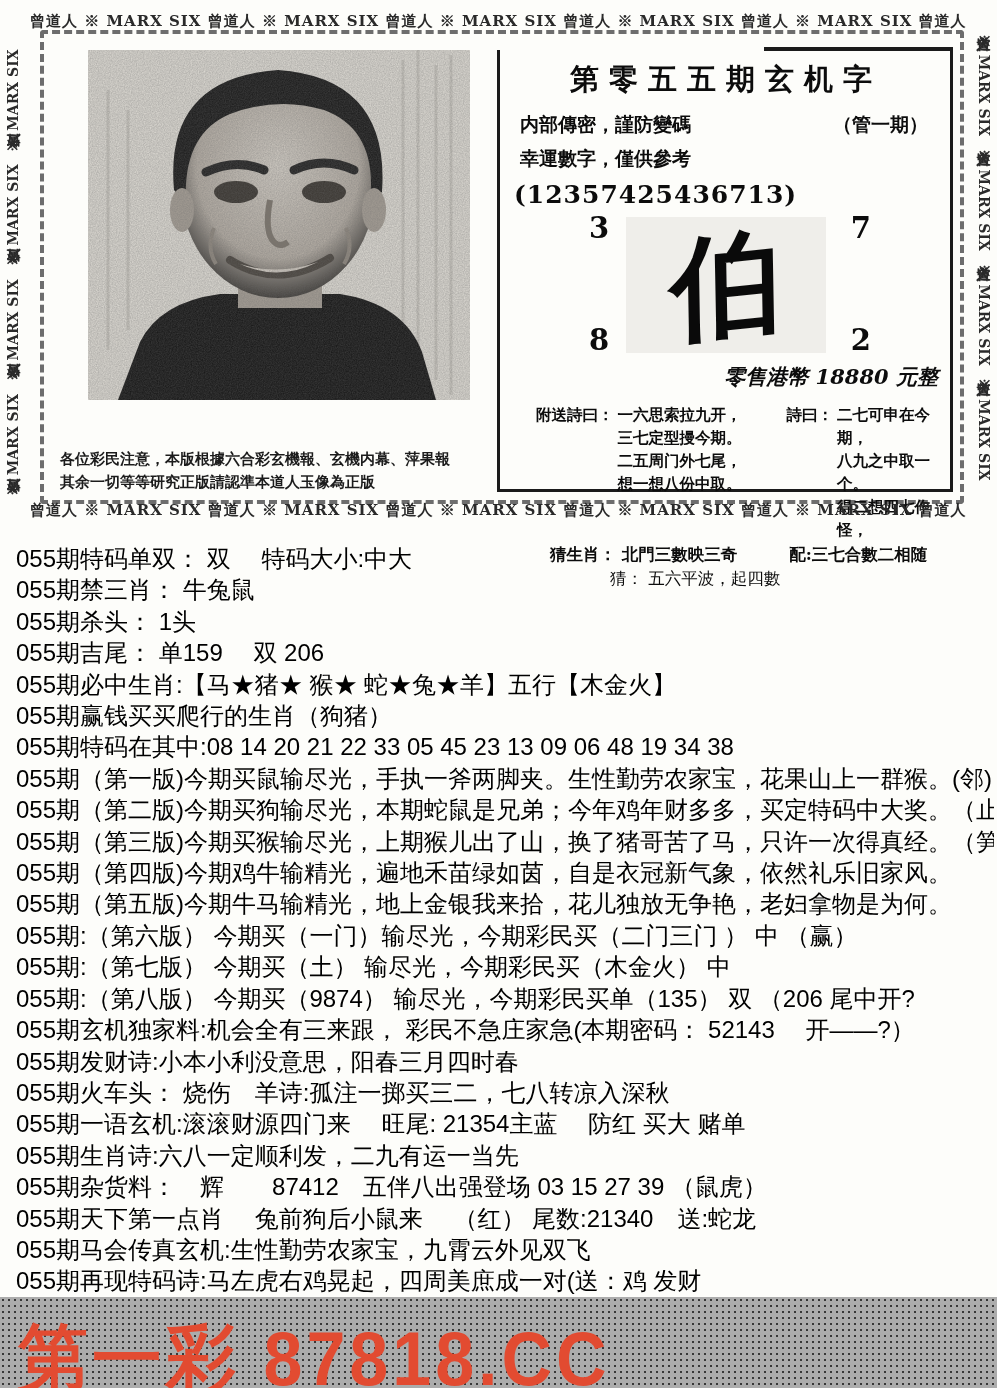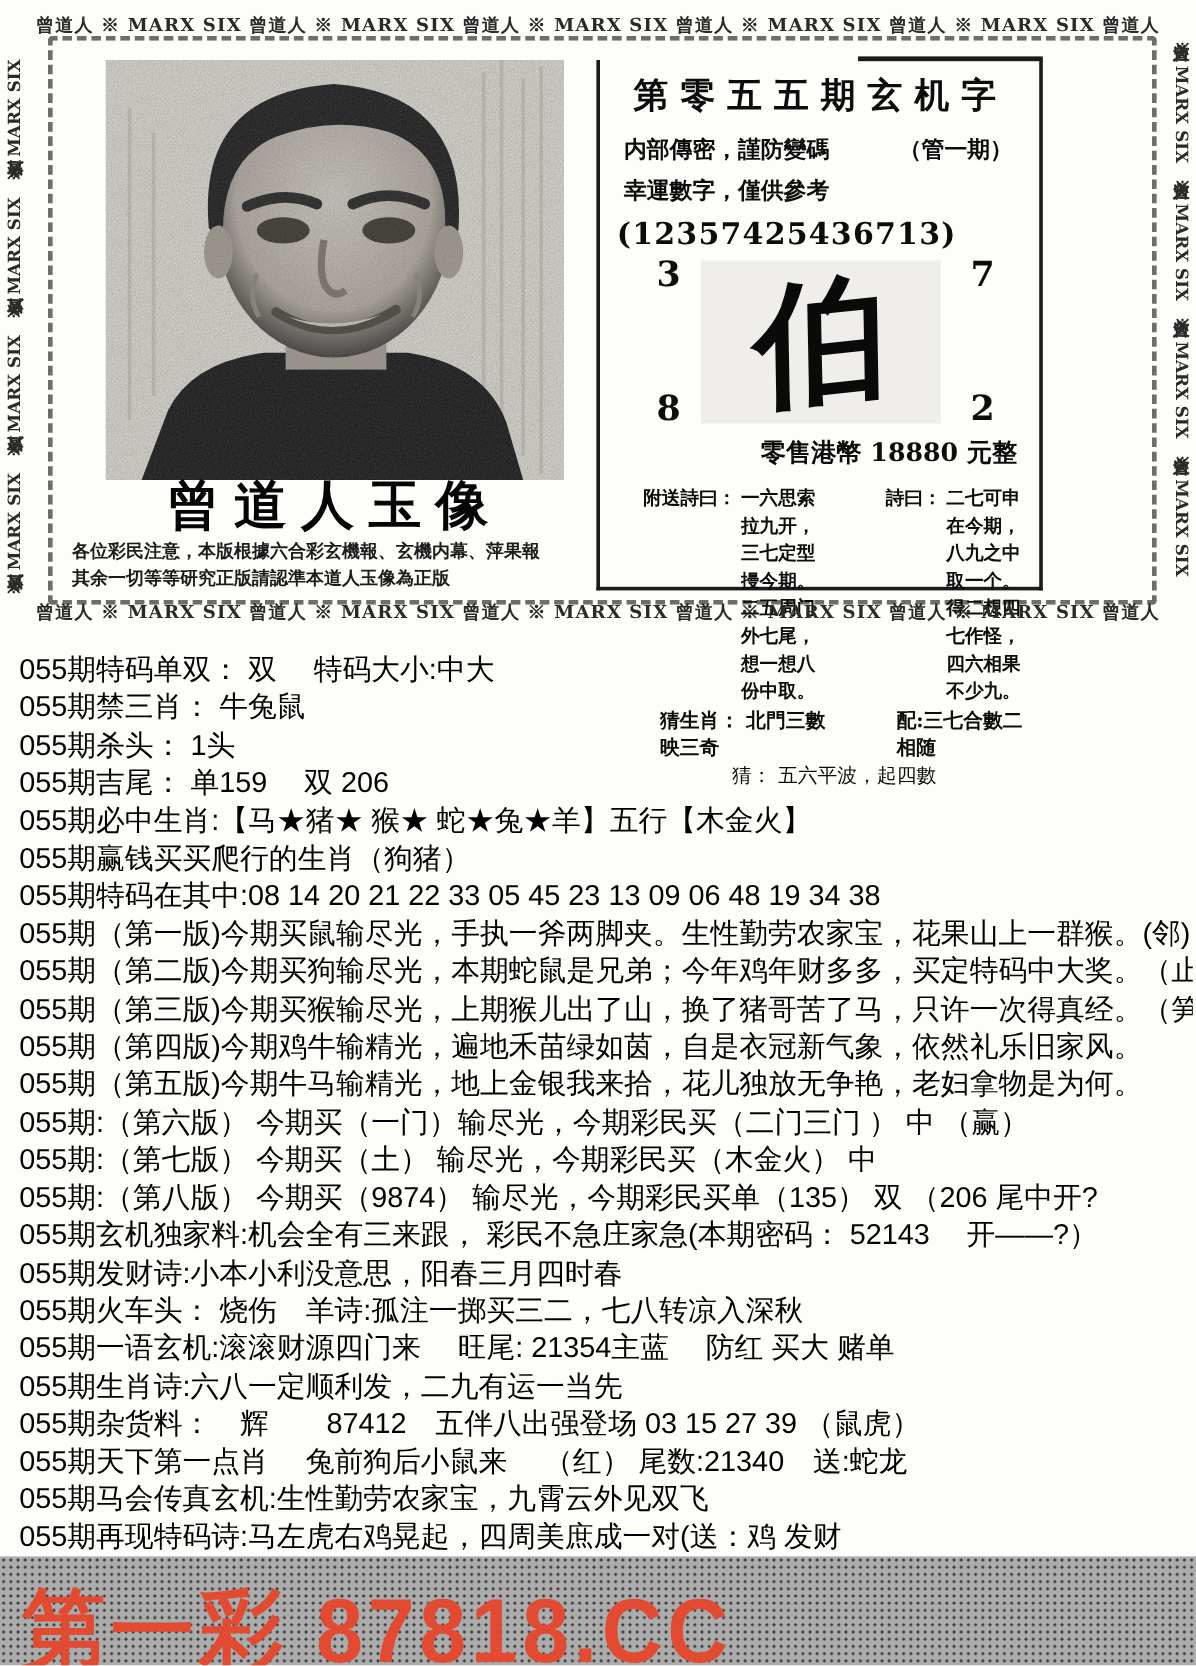--- a/index.html
+++ b/index.html
@@ -21,38 +21,38 @@
 
   
   .photo{position:absolute;left:88px;top:50px;width:382px;height:350px;}
   .photo svg{width:100%;height:100%;display:block;}
   .caption{position:absolute;left:80px;top:392px;width:398px;text-align:center;
            font-family:"DejaVu Serif",serif;font-size:44px;font-weight:bold;letter-spacing:12px;color:#050505;}
   .notes{position:absolute;left:60px;top:448px;width:430px;
          font-family:"DejaVu Serif",serif;font-size:15px;font-weight:bold;line-height:23px;color:#1c1c1c;}
 
   
-  .mbox{position:absolute;left:497px;top:50px;width:372px;height:442px;box-sizing:border-box;
+  .mbox{position:absolute;left:497px;top:50px;width:456px;height:442px;box-sizing:border-box;
         border-left:3px solid #1b1b1b;border-right:3px solid #1b1b1b;border-bottom:3px solid #1b1b1b;
         padding:6px 12px 4px 14px;font-family:"DejaVu Serif",serif;color:#0c0c0c;}
   .mbox::before{content:"";position:absolute;top:-3px;right:-3px;width:42%;border-top:4px solid #1b1b1b;}
   .mbox-title{text-align:center;font-size:29px;font-weight:bold;letter-spacing:10px;margin-top:4px;}
   .mbox-row1{display:flex;justify-content:space-between;font-size:19px;font-weight:bold;margin-top:12px;padding:0 10px 0 6px;}
   .mbox-row2{font-size:19px;font-weight:bold;margin-top:8px;padding-left:6px;}
   .lucky{text-align:left;font-size:25px;font-weight:bold;letter-spacing:1px;margin-top:8px;}
   .charblock{position:relative;width:330px;height:146px;margin:2px auto 0 auto;font-weight:bold;}
   .cb-center{position:absolute;left:65px;top:6px;width:200px;height:136px;background:#efeeea;
              display:flex;align-items:center;justify-content:center;}
   .cb-big{font-size:112px;line-height:1;font-weight:bold;transform:rotate(-6deg) skewX(-5deg);color:#0a0a0a;}
   .cb-num{position:absolute;font-size:29px;}
   .cb-tl{left:28px;top:0;}
   .cb-tr{right:20px;top:0;}
   .cb-bl{left:28px;bottom:0;}
   .cb-br{right:20px;bottom:0;}
-  .price{text-align:left;font-size:21px;font-weight:bold;margin-top:6px;padding-left:120px;}
+  .price{text-align:right;font-size:21px;font-weight:bold;margin-top:6px;padding-left:120px;font-style:italic;}
   .poems{display:flex;margin-top:12px;font-size:15.5px;font-weight:bold;line-height:23px;}
   .poem{display:flex;margin-left:44px;}
   .poem .plabel{white-space:nowrap;margin-right:4px;}
   .poem-left{margin-left:22px;width:238px;}
   .guess-row{display:flex;font-size:16.5px;font-weight:bold;margin-top:3px;}
   .gz{margin-left:36px;}
   .gm{margin-left:52px;}
   .g2{margin-left:96px;margin-top:2px;font-size:16.5px;font-weight:normal;}
 
   
@@ -113,21 +113,20 @@
       <ellipse cx="148" cy="142" rx="22" ry="11" fill="#3a3631"></ellipse>
       <ellipse cx="236" cy="142" rx="22" ry="11" fill="#3a3631"></ellipse>
       <path d="M182 150 Q176 182 186 192 Q192 198 200 192" stroke="#7d766d" stroke-width="6" fill="none"></path>
       <path d="M142 210 Q190 240 242 208" stroke="#4a453f" stroke-width="8" fill="none" stroke-linecap="round"></path>
       <path d="M152 214 Q190 232 230 212 Q190 226 152 214 Z" fill="#cfc9c0"></path>
       <path d="M126 178 Q118 198 128 214" stroke="#8f887f" stroke-width="4" fill="none"></path>
       <path d="M258 178 Q266 198 256 214" stroke="#8f887f" stroke-width="4" fill="none"></path>
       <rect width="382" height="350" filter="url(#grain)"></rect>
     </svg>
   </div>
-  <div class="caption">曾道人玉像</div>
   <div class="notes">
     <div>各位彩民注意，本版根據六合彩玄機報、玄機内幕、萍果報</div>
     <div>其余一切等等研究正版請認準本道人玉像為正版</div>
   </div>
 
   <div class="mbox">
     <div class="mbox-title">第零五五期玄机字</div>
     <div class="mbox-row1">
       <span>内部傳密，謹防變碼</span>
       <span>（管一期）</span>
@@ -153,21 +152,20 @@
             <div>二五周门外七尾，</div>
             <div>想一想八份中取。</div>
           </div>
       </div>
       <div class="poem">
         <span class="plabel">詩曰：</span>
         <div>
             <div>二七可申在今期，</div>
             <div>八九之中取一个。</div>
             <div>得二想四七作怪，</div>
-            <div>四六相果不少九。</div>
           </div>
       </div>
     </div>
     <div class="guess-row">
       <span class="gz">猜生肖： 北門三數映三奇</span>
       <span class="gm">配:三七合數二相随</span>
     </div>
     <div class="g2">猜： 五六平波，起四數</div>
   </div>
 

